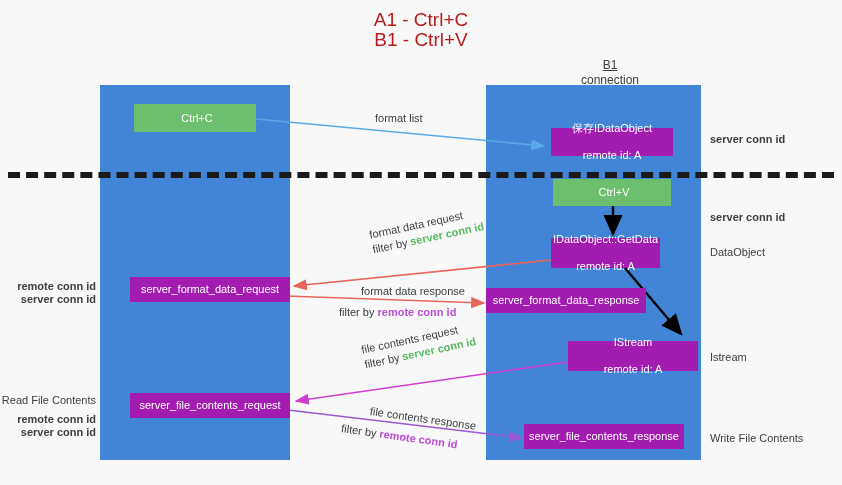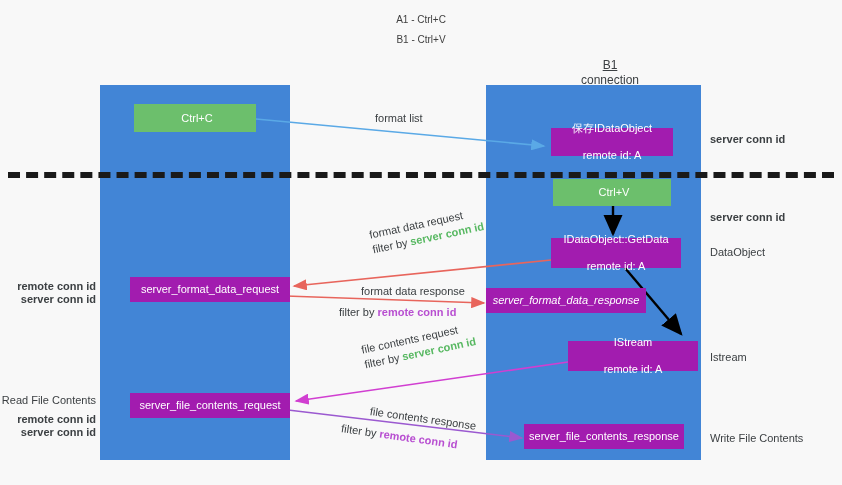--- a/index.html
+++ b/index.html
@@ -27,23 +27,23 @@
     height: 485px;
     overflow: visible;
   }
   .abs { position: absolute; }
 
   
   .title {
     left: 0; top: 10px;
     width: 842px;
     text-align: center;
-    font-size: 10px;
+    font-size: 19px;
     line-height: 20px;
-    color: #404040;
+    color: #b91c1c;
   }
 
   
   .col-head {
     text-align: center;
     font-size: 12px;
     line-height: 15px;
     color: #3c4043;
   }
 
@@ -168,30 +168,30 @@
 
   <div class="node orange" style="left:551px; top:128px; width:122px; height:28px;">
     <div>保存IDataObject</div>
     <div class="l2">remote id: A</div>
   </div>
 
   <div class="node green" style="left:553px; top:179px; width:118px; height:27px;">
     <div>Ctrl+V</div>
   </div>
 
-  <div class="node orange" style="left:551px; top:238px; width:130px; height:30px;">
+  <div class="node orange" style="left:551px; top:238px; width:109px; height:30px;">
     <div>IDataObject::GetData</div>
     <div class="l2">remote id: A</div>
   </div>
 
   <div class="node orange" style="left:130px; top:277px; width:160px; height:25px;">
     <div>server_format_data_request</div>
   </div>
 
-  <div class="node orange" style="left:486px; top:288px; width:160px; height:25px;font-style:italic;">
+  <div class="node orange" style="left:486px; top:288px; width:160px; height:25px;">
     <div>server_format_data_response</div>
   </div>
 
   <div class="node orange" style="left:568px; top:341px; width:130px; height:30px;">
     <div>IStream</div>
     <div class="l2">remote id: A</div>
   </div>
 
   <div class="node orange" style="left:130px; top:393px; width:160px; height:25px;">
     <div>server_file_contents_request</div>

